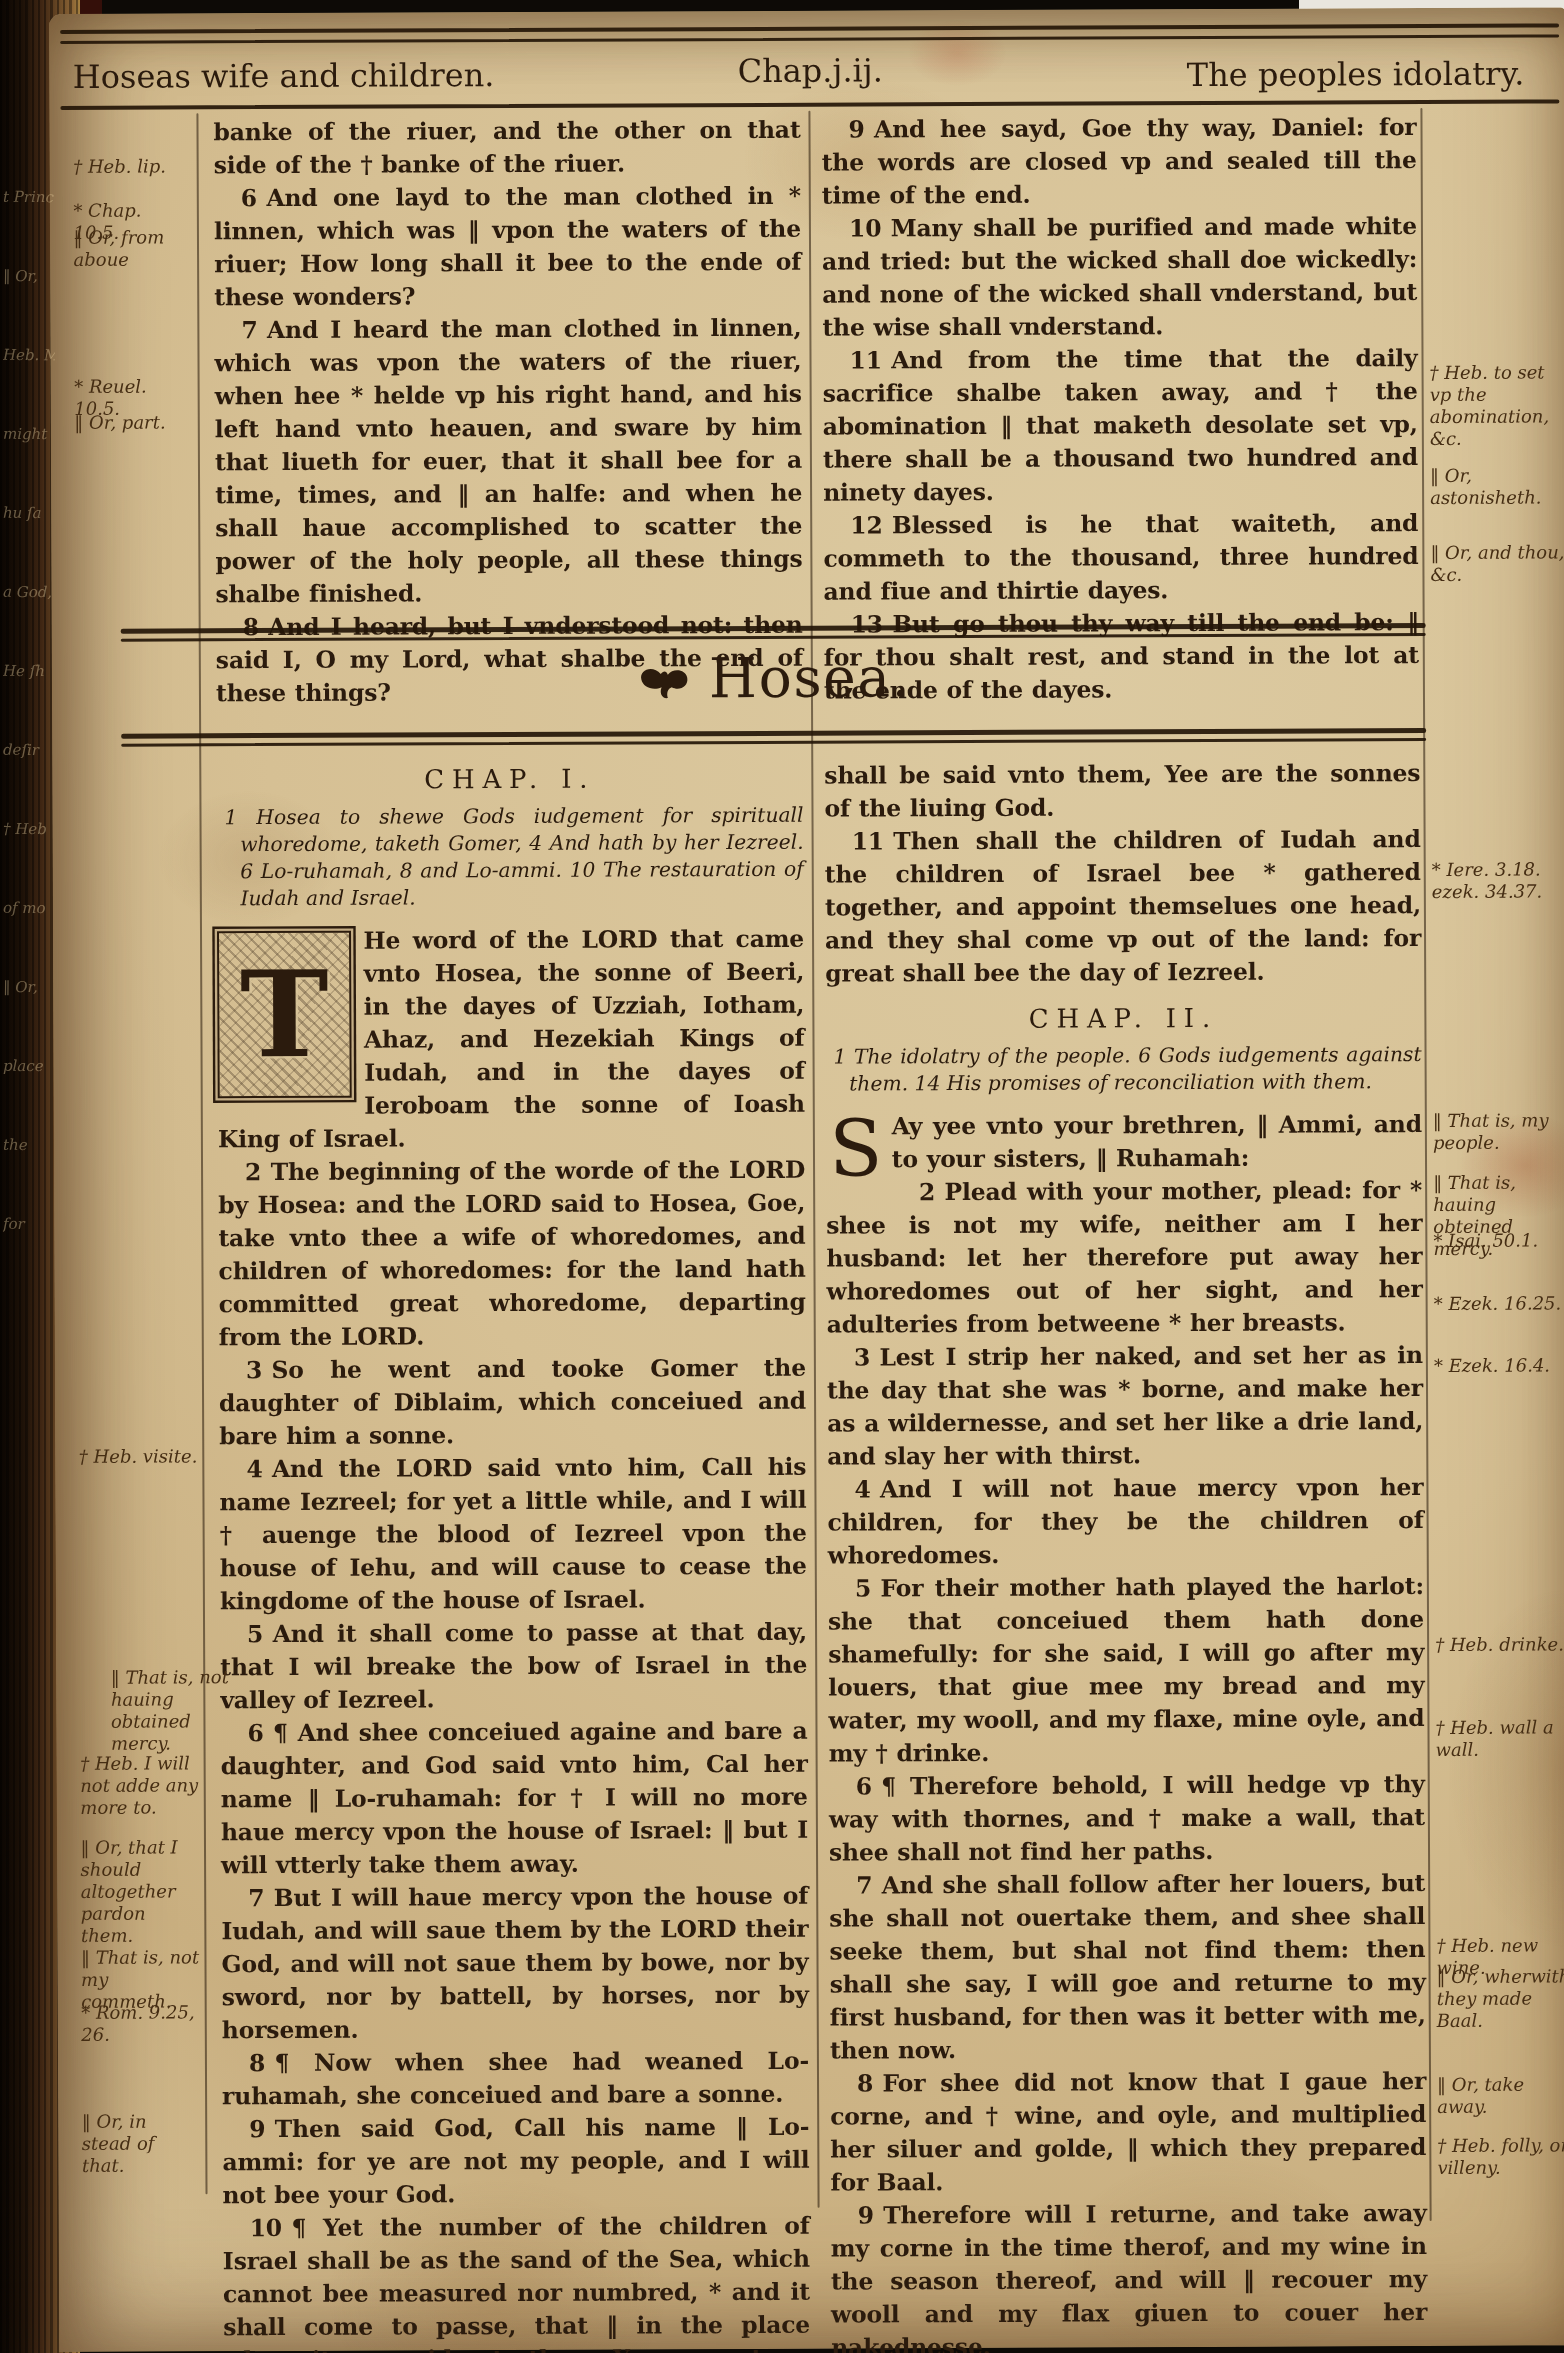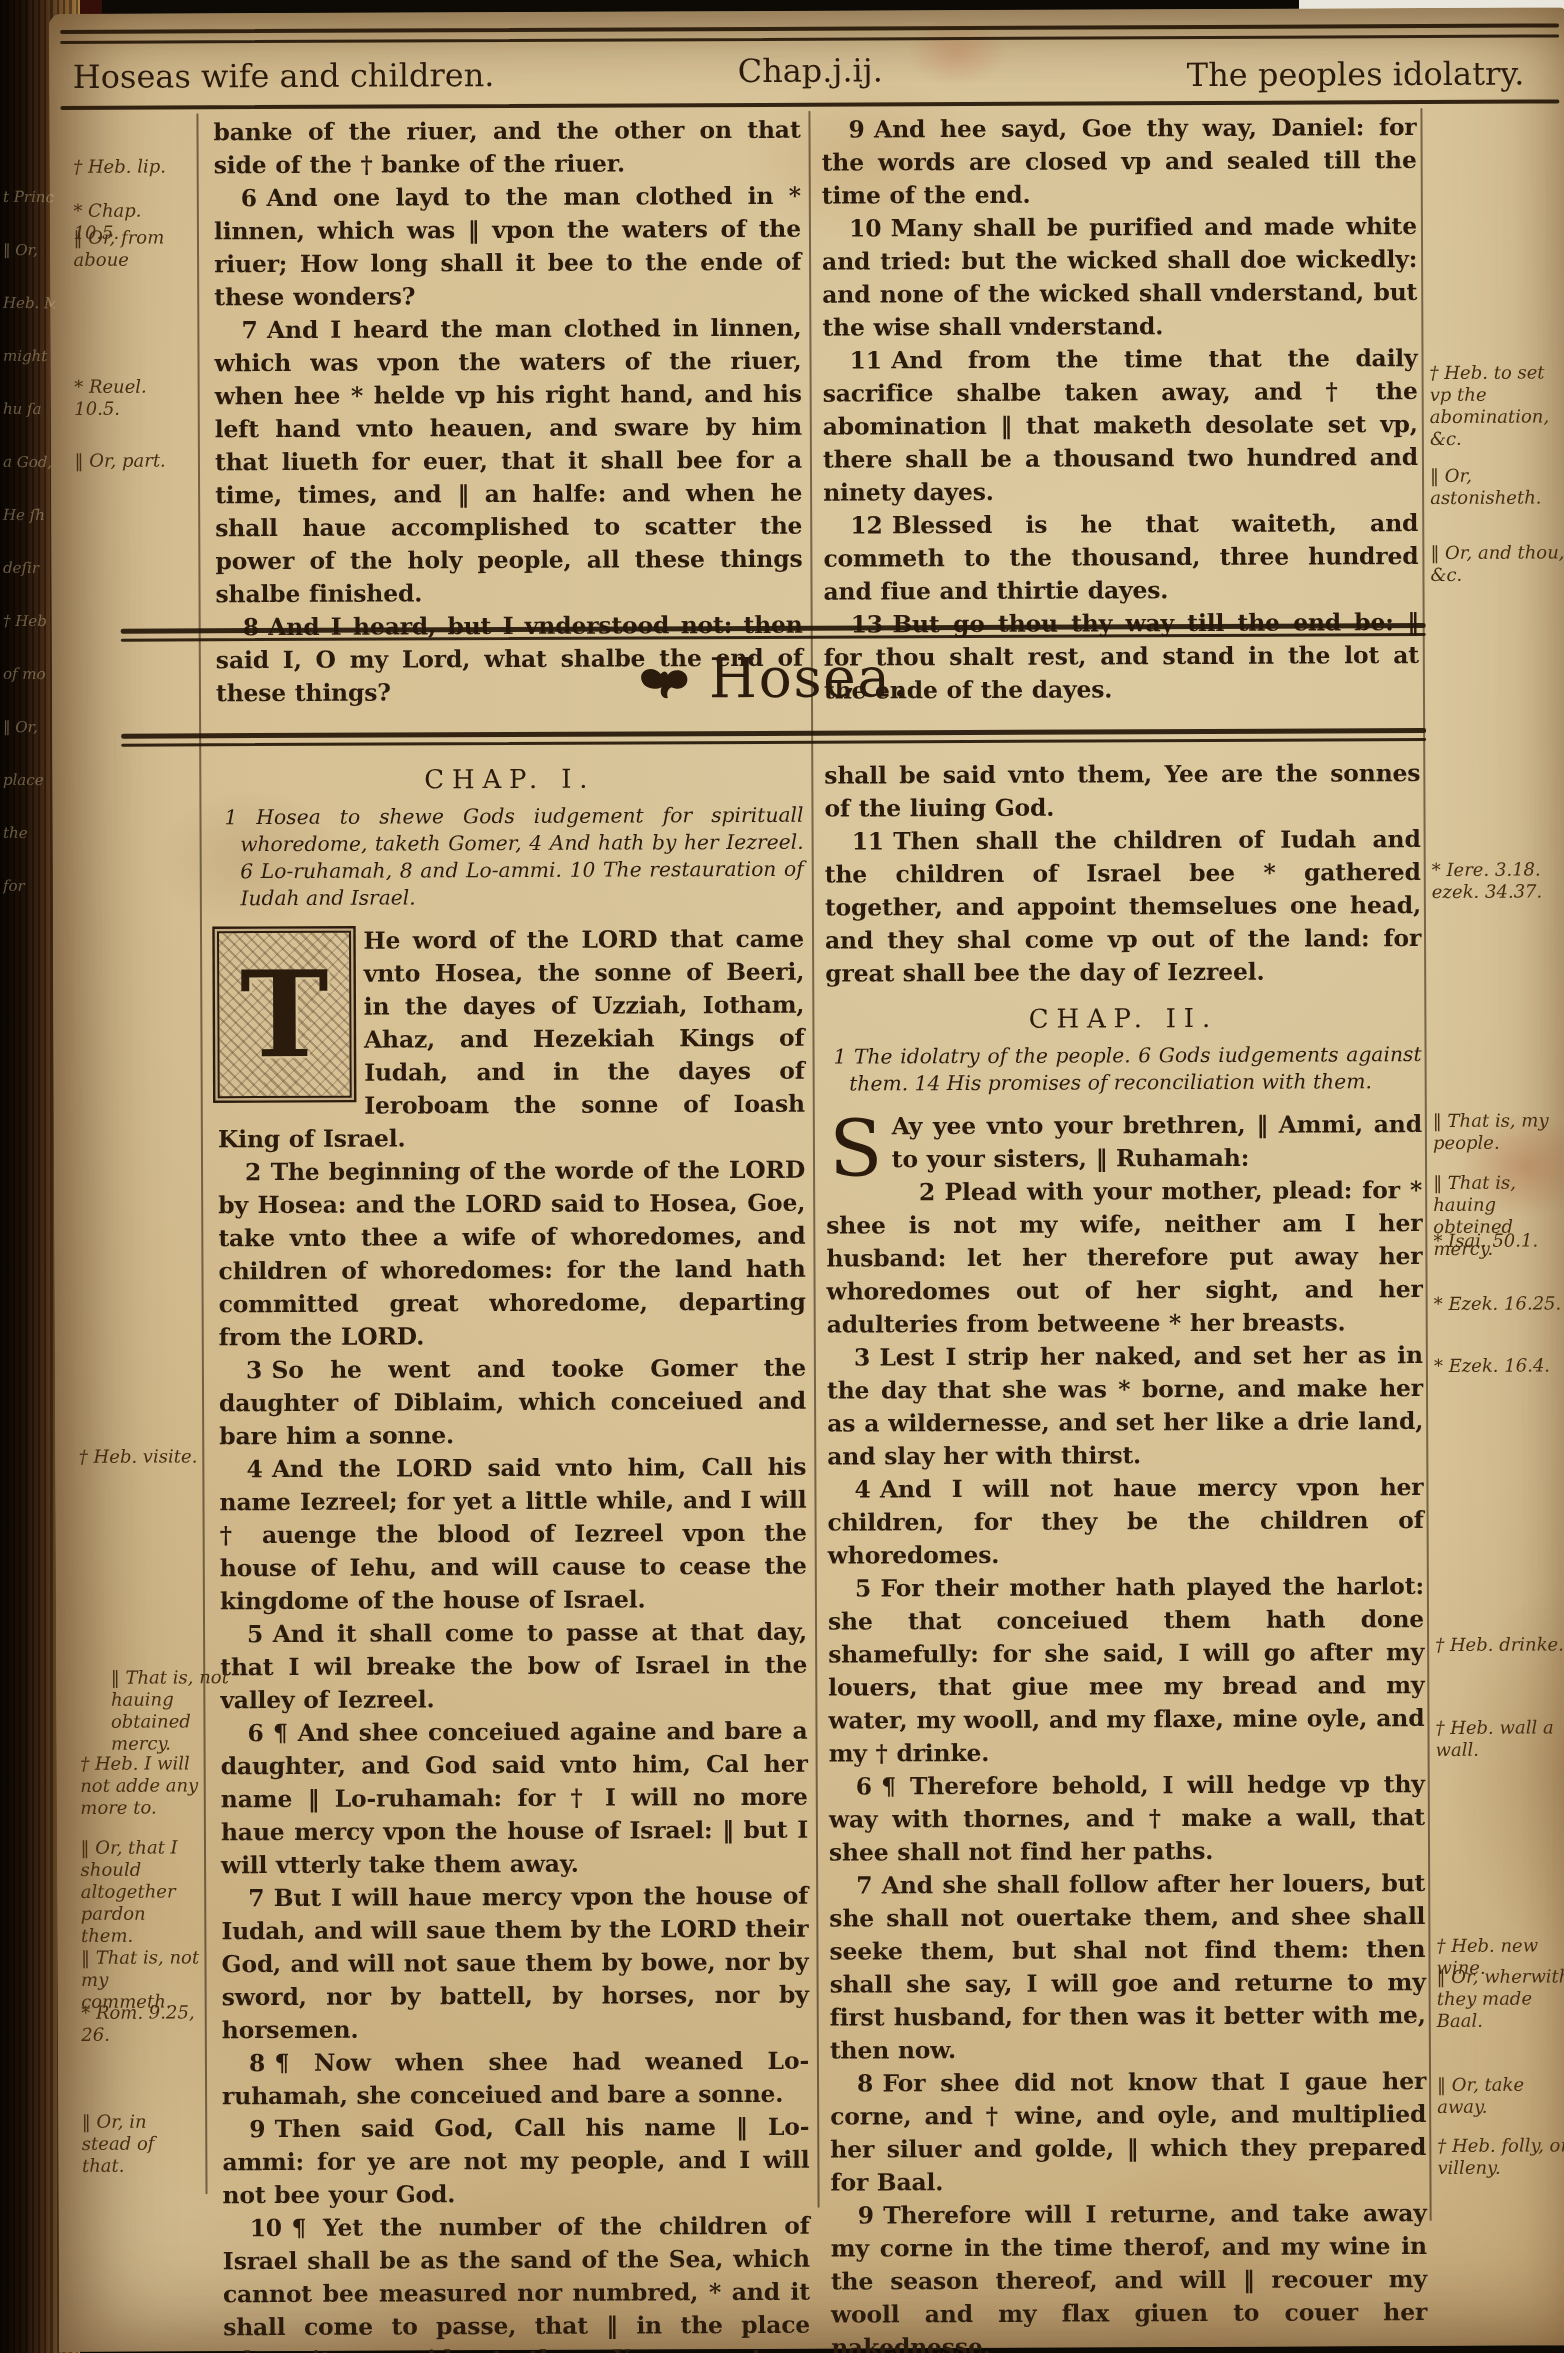--- a/index.html
+++ b/index.html
@@ -6,21 +6,21 @@
   .photo{position:relative;width:1565px;height:2354px;overflow:hidden;
     background:#0d0a06;font-family:"DejaVu Serif",serif;}
 
   
   .bg-white-tr{position:absolute;right:0;top:0;width:266px;height:81px;background:#e9e6de;}
   .book-corner{position:absolute;left:0;top:0;width:102px;height:156px;background:#340f09;}
   .book-edge{position:absolute;left:0;top:0;width:80px;height:2354px;
     background:linear-gradient(90deg,#0b0602 0%,#1d1107 28%,#3f2613 52%,#6b4a26 74%,#8a6335 90%,#a5803f 100%);}
   .book-edge::after{content:'';position:absolute;inset:0;
     background:repeating-linear-gradient(90deg,rgba(0,0,0,.38) 0 2.3px,transparent 2.3px 6.3px);}
-  .edge-frags{position:absolute;left:3.1px;top:188px;width:56px;display:flex;flex-direction:column;gap:35px;z-index:3;}
+  .edge-frags{position:absolute;left:3.1px;top:188px;width:56px;display:flex;flex-direction:column;gap:61px;z-index:3;}
   .frag{font-style:italic;font-size:15px;color:rgba(235,210,160,.4);white-space:nowrap;overflow:hidden;width:52px;transform:rotate(.5deg);}
 
   
   .page{position:absolute;left:49px;top:14px;width:1516px;height:2338px;
     background:radial-gradient(120% 90% at 68% 28%, #dccaa1 0%, #d6c094 45%, #c9af80 78%, #b7996712 100%),
                linear-gradient(100deg,#c9b184 0%,#d8c49a 20%,#dcc9a0 48%,#d7c296 72%,#c8ad7d 92%,#bb9e6d 100%);
     border-radius:12.5px 4.7px 0 0;transform:rotate(-.25deg);transform-origin:top left;
     box-shadow:inset 38px 0 74px rgba(60,30,8,.38), inset -17px -35px 102px rgba(95,55,18,.32), inset 0 20.3px 47px rgba(75,45,12,.28);}
   .stains{position:absolute;inset:0;pointer-events:none;border-radius:inherit;background:
     radial-gradient(172px 117px at 814px 149px, rgba(150,100,40,.16), transparent 70%),
@@ -176,21 +176,21 @@
           <p class="verse"><span class="vn">8</span><span>For shee did not know that I gaue her corne, and † wine, and oyle, and multiplied her siluer and golde, ‖ which they prepared for Baal.</span></p>
           <p class="verse"><span class="vn">9</span><span>Therefore will I returne, and take away my corne in the time therof, and my wine in the season thereof, and will ‖ recouer my wooll and my flax giuen to couer her nakednesse.</span></p>
         </div>
 
     </div>
 
     <div class="mnote ml" style="top:142px;">† Heb. lip.</div>
     <div class="mnote ml" style="top:186px;font-style:italic;">* Chap. 10.5.</div>
     <div class="mnote ml" style="top:213px;">‖ Or, from aboue</div>
     <div class="mnote ml" style="top:362px;">* Reuel. 10.5.</div>
-    <div class="mnote ml" style="top:436px;">‖ Or, part.</div>
+    <div class="mnote ml" style="top:398px;">‖ Or, part.</div>
     <div class="mnote ml" style="top:1432px;">† Heb. visite.</div>
     <div class="mnote ml" style="top:1653px;margin-left:31px;">‖ That is, not hauing obtained mercy.</div>
     <div class="mnote ml" style="top:1739px;">† Heb. I will not adde any more to.</div>
     <div class="mnote ml" style="top:1823px;">‖ Or, that I should altogether pardon them.</div>
     <div class="mnote ml" style="top:1933px;">‖ That is, not my commeth.</div>
     <div class="mnote ml" style="top:1988px;">* Rom. 9.25, 26.</div>
     <div class="mnote ml" style="top:2097px;">‖ Or, in stead of that.</div>
 
     <div class="mnote mr" style="top:354px;">† Heb. to set vp the abomination, &amp;c.</div>
     <div class="mnote mr" style="top:457px;">‖ Or, astonisheth.</div>

